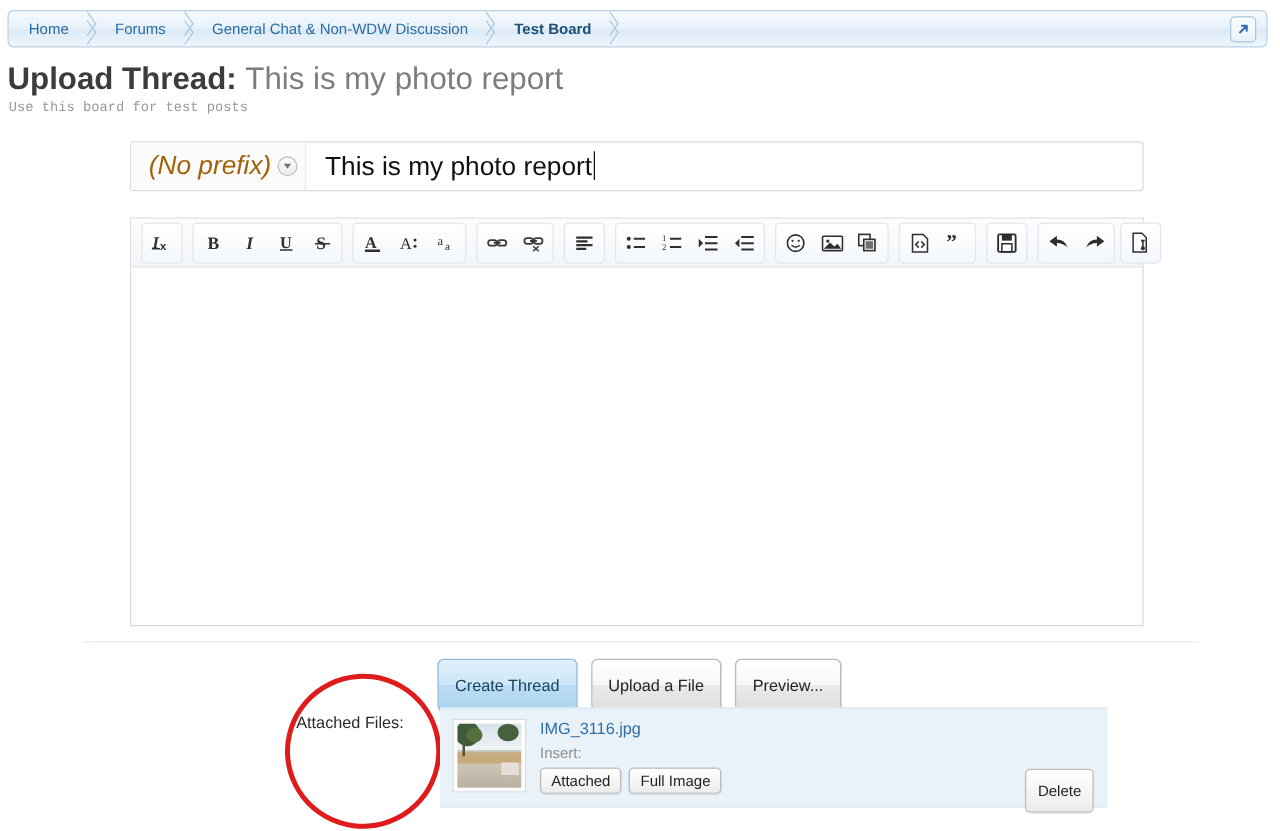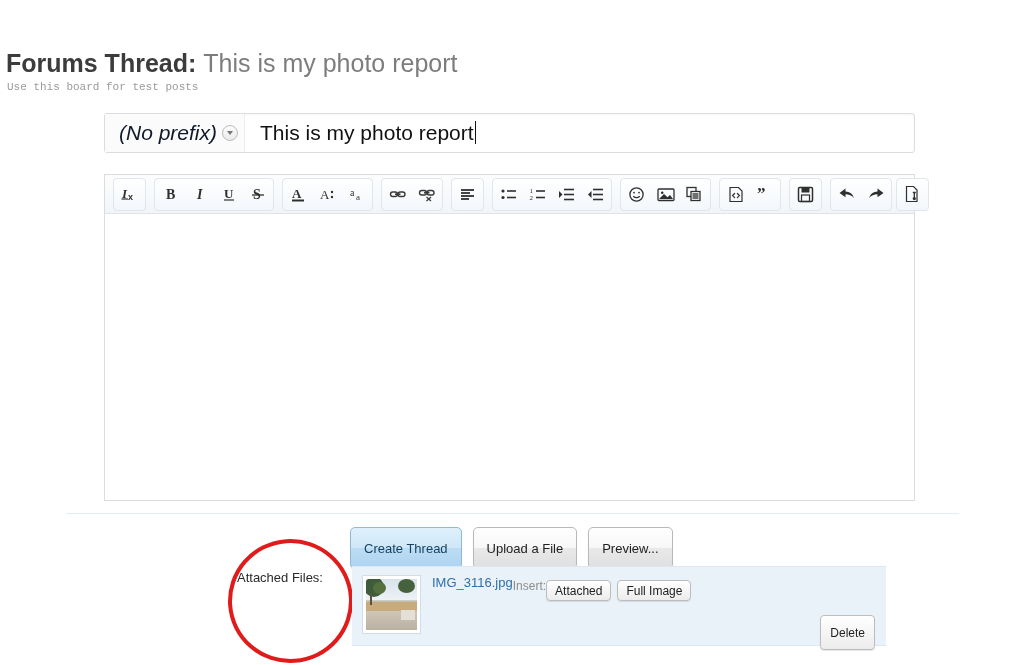--- a/index.html
+++ b/index.html
@@ -72,21 +72,21 @@
     border:1px solid #dcdcdc; border-radius:3px;
     background:#fff;
     display:flex; align-items:center;
     box-shadow:inset 0 1px 2px rgba(0,0,0,0.04);
   }
   .prefix-box{
     display:flex; align-items:center; height:38px; padding:0 6px 0 14px;
     background:#fbfbfb; border-right:1px solid #ececec;
   }
   .prefix-label{
-    font-size:21px; font-style:italic; color:#0f172a; white-space:nowrap;
+    font-size:21px; font-style:italic; color:#a16207; white-space:nowrap;
   }
   .prefix-caret{
     margin-left:5px; width:14px; height:14px; border-radius:50%;
     border:1px solid #bdbdbd;
     background:linear-gradient(to bottom,#fcfcfc,#ebebeb);
     display:flex; align-items:center; justify-content:center;
   }
   .prefix-caret i{
     display:block; width:0; height:0;
     border-left:3px solid transparent; border-right:3px solid transparent;
@@ -194,21 +194,21 @@
     background:#55703f; border-radius:50%; }
   .thumb-img .tree-r{ position:absolute; right:2px; top:0px; width:17px; height:14px;
     background:#46623c; border-radius:50%; }
   .thumb-img .trunk{ position:absolute; left:4px; top:14px; width:2px; height:12px; background:#5c5140;}
   .thumb-img .wall{ position:absolute; left:0; top:46%; width:100%; height:16%;
     background:#c8ab7d; }
   .thumb-img .path{ position:absolute; left:0; bottom:0; width:100%; height:38%;
     background:linear-gradient(to bottom,#cfc6b6,#b9b0a2); }
   .thumb-img .rail{ position:absolute; right:2px; bottom:20%; width:14px; height:10px;
     background:#e4e0d8; }
-  .attach-meta{ margin-left:11px; display:flex; flex-direction:row; }
+  .attach-meta{ margin-left:11px; display:flex; flex-direction:column; }
   .attach-name{
     font-size:13px; color:#2f6ea8; text-decoration:none; line-height:16px;
   }
   .attach-insert{
     font-size:12px; color:#8d8d8d; margin-top:4px; line-height:14px;
   }
   .attach-btns{ display:flex; gap:6px; margin-top:5px; }
   .mini-btn{
     height:21px; box-sizing:border-box; padding:0 8px;
     border:1px solid #bcbcbc; border-radius:4px;
@@ -226,23 +226,39 @@
     font-size:12px; color:#222;
     display:flex; align-items:center; justify-content:center;
     box-shadow:0 1px 1px rgba(0,0,0,0.10);
   }
 </style>
 </head>
 <body>
 
 <div id="page">
 
+  <div class="breadcrumb-wrap">
+    <a class="crumb first" href="#">Home</a>
+    <span class="crumb-sep"></span>
+    <a class="crumb" href="#">Forums</a>
+    <span class="crumb-sep"></span>
+    <a class="crumb" href="#">General Chat &amp; Non-WDW Discussion</a>
+    <span class="crumb-sep"></span>
+    <a class="crumb current" href="#">Test Board</a>
+    <span class="crumb-sep"></span>
+
+    <div class="popup-btn">
+      <svg width="13" height="13" viewBox="0 0 13 13" aria-hidden="true">
+        <path d="M4 9 L9 4 M5.5 3.6 L9.4 3.6 L9.4 7.5" stroke="#2f6ea8" stroke-width="1.6" fill="none" stroke-linecap="round" stroke-linejoin="round"></path>
+      </svg>
+    </div>
+  </div>
 
   <div class="page-title">
-    <span>Forums Thread:</span>
+    <span>Upload Thread:</span>
     <span class="subject">This is my photo report</span>
   </div>
   <div class="page-desc">Use this board for test posts</div>
 
   <div class="title-row">
     <div class="prefix-box">
       <span class="prefix-label">(No prefix)</span>
       <span class="prefix-caret">
           <i></i>
         </span>

